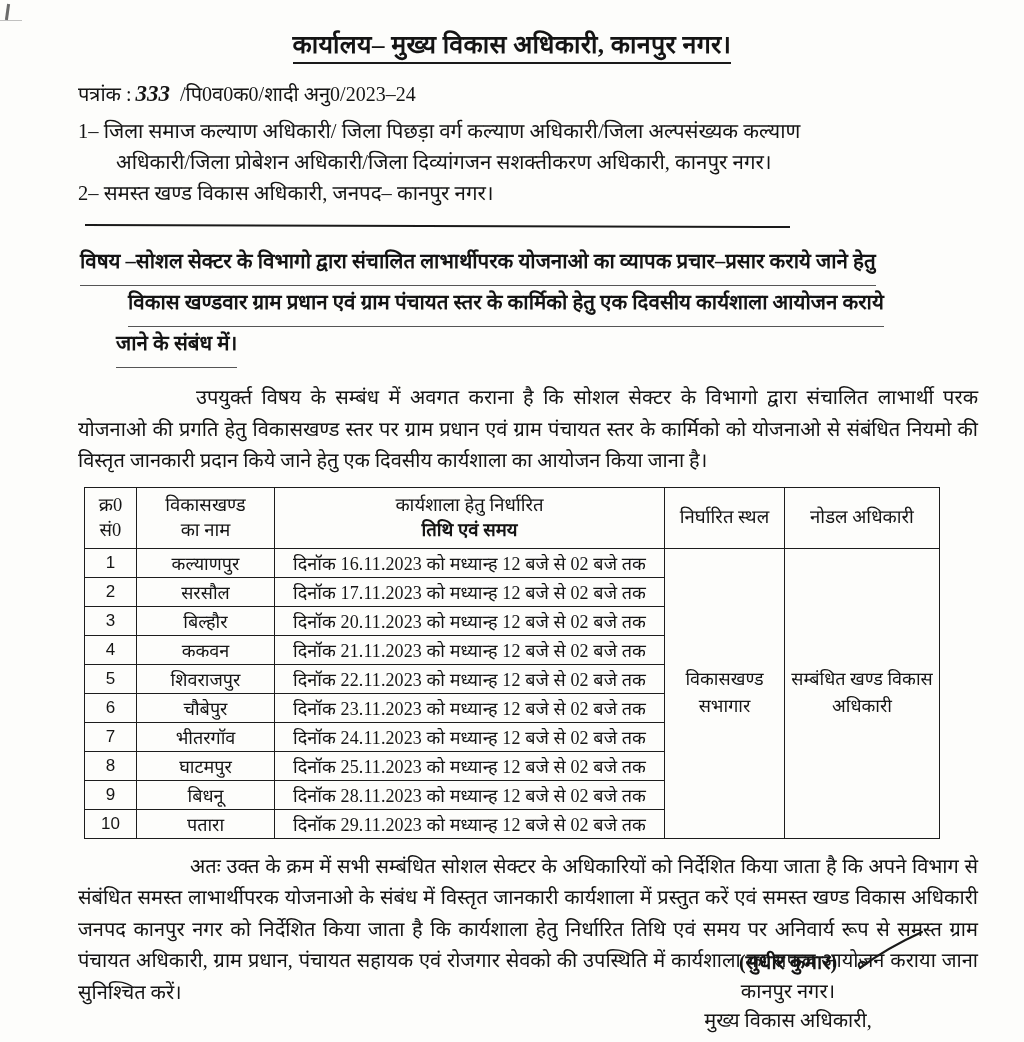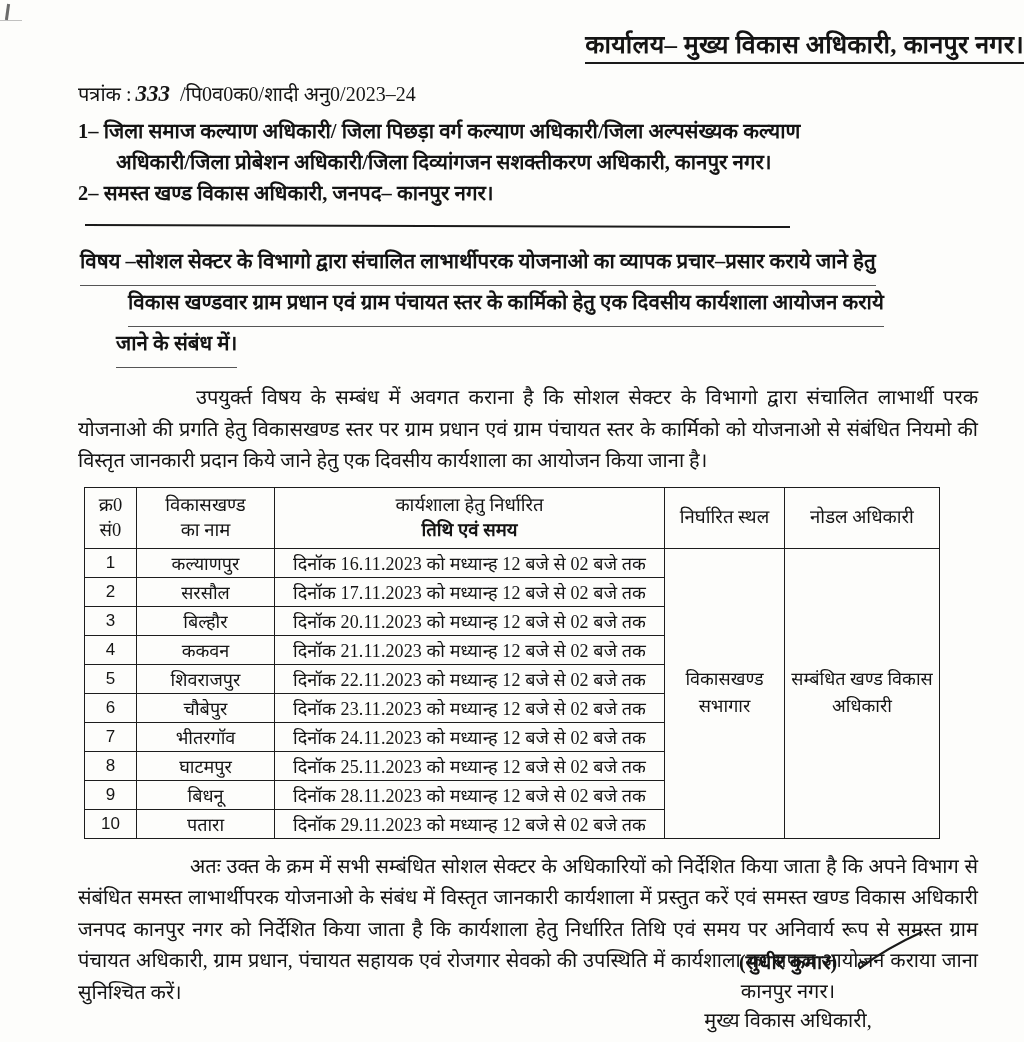--- a/index.html
+++ b/index.html
@@ -12,37 +12,37 @@
     overflow:hidden;
   }
   .page{position:absolute;inset:0;padding:0;}
 
   
   .scan-mark{position:absolute;left:6px;top:4px;width:3px;height:16px;
     background:#3a3a3a;transform:rotate(8deg);opacity:.75;}
   .scan-mark2{position:absolute;left:0px;top:20px;width:22px;height:1px;
     background:#9a9a9a;opacity:.6;}
 
-  .title-wrap{text-align:right;padding-top:26px;}
+  .title-wrap{text-align:center;padding-top:26px;}
   .title{
     display:inline-block;
     font-size:25px;font-weight:700;letter-spacing:.3px;
     border-bottom:2px solid #1a1a1a;padding-bottom:2px;
   }
 
   .meta-row{
     position:relative;margin-top:16px;height:30px;
   }
   .letter-no{position:absolute;left:78px;top:0;font-size:20px;white-space:nowrap;}
   .letter-no .num{font-size:23px;font-weight:700;font-style:italic;padding:0 10px 0 4px;}
   .letter-date{position:absolute;right:18px;top:0;font-size:20px;white-space:nowrap;}
   .letter-date .dnum{font-size:23px;font-weight:700;font-style:italic;padding:0 3px;}
   .letter-date .yr{font-size:17px;}
 
-  .addr{margin:6px 0 0 78px;font-size:20.5px;line-height:31px;width:890px;font-weight:bold;}
+  .addr{margin:6px 0 0 78px;font-size:20.5px;line-height:31px;width:890px;}
   .addr .l2{display:block;margin-left:38px;}
 
   .divider{margin:16px 0 0 85px;width:705px;height:0;
     border-top:2px solid #1a1a1a;transform:rotate(.18deg);}
 
   .subject{margin:18px 0 0 80px;width:905px;font-size:20.5px;
     font-weight:700;line-height:33px;}
   .subject .sl{display:block;border-bottom:1.5px solid #555;padding-bottom:7px;width:fit-content;max-width:100%;}
   .subject .sl2{margin-left:48px;}
   .subject .sl3{margin-left:36px;}

